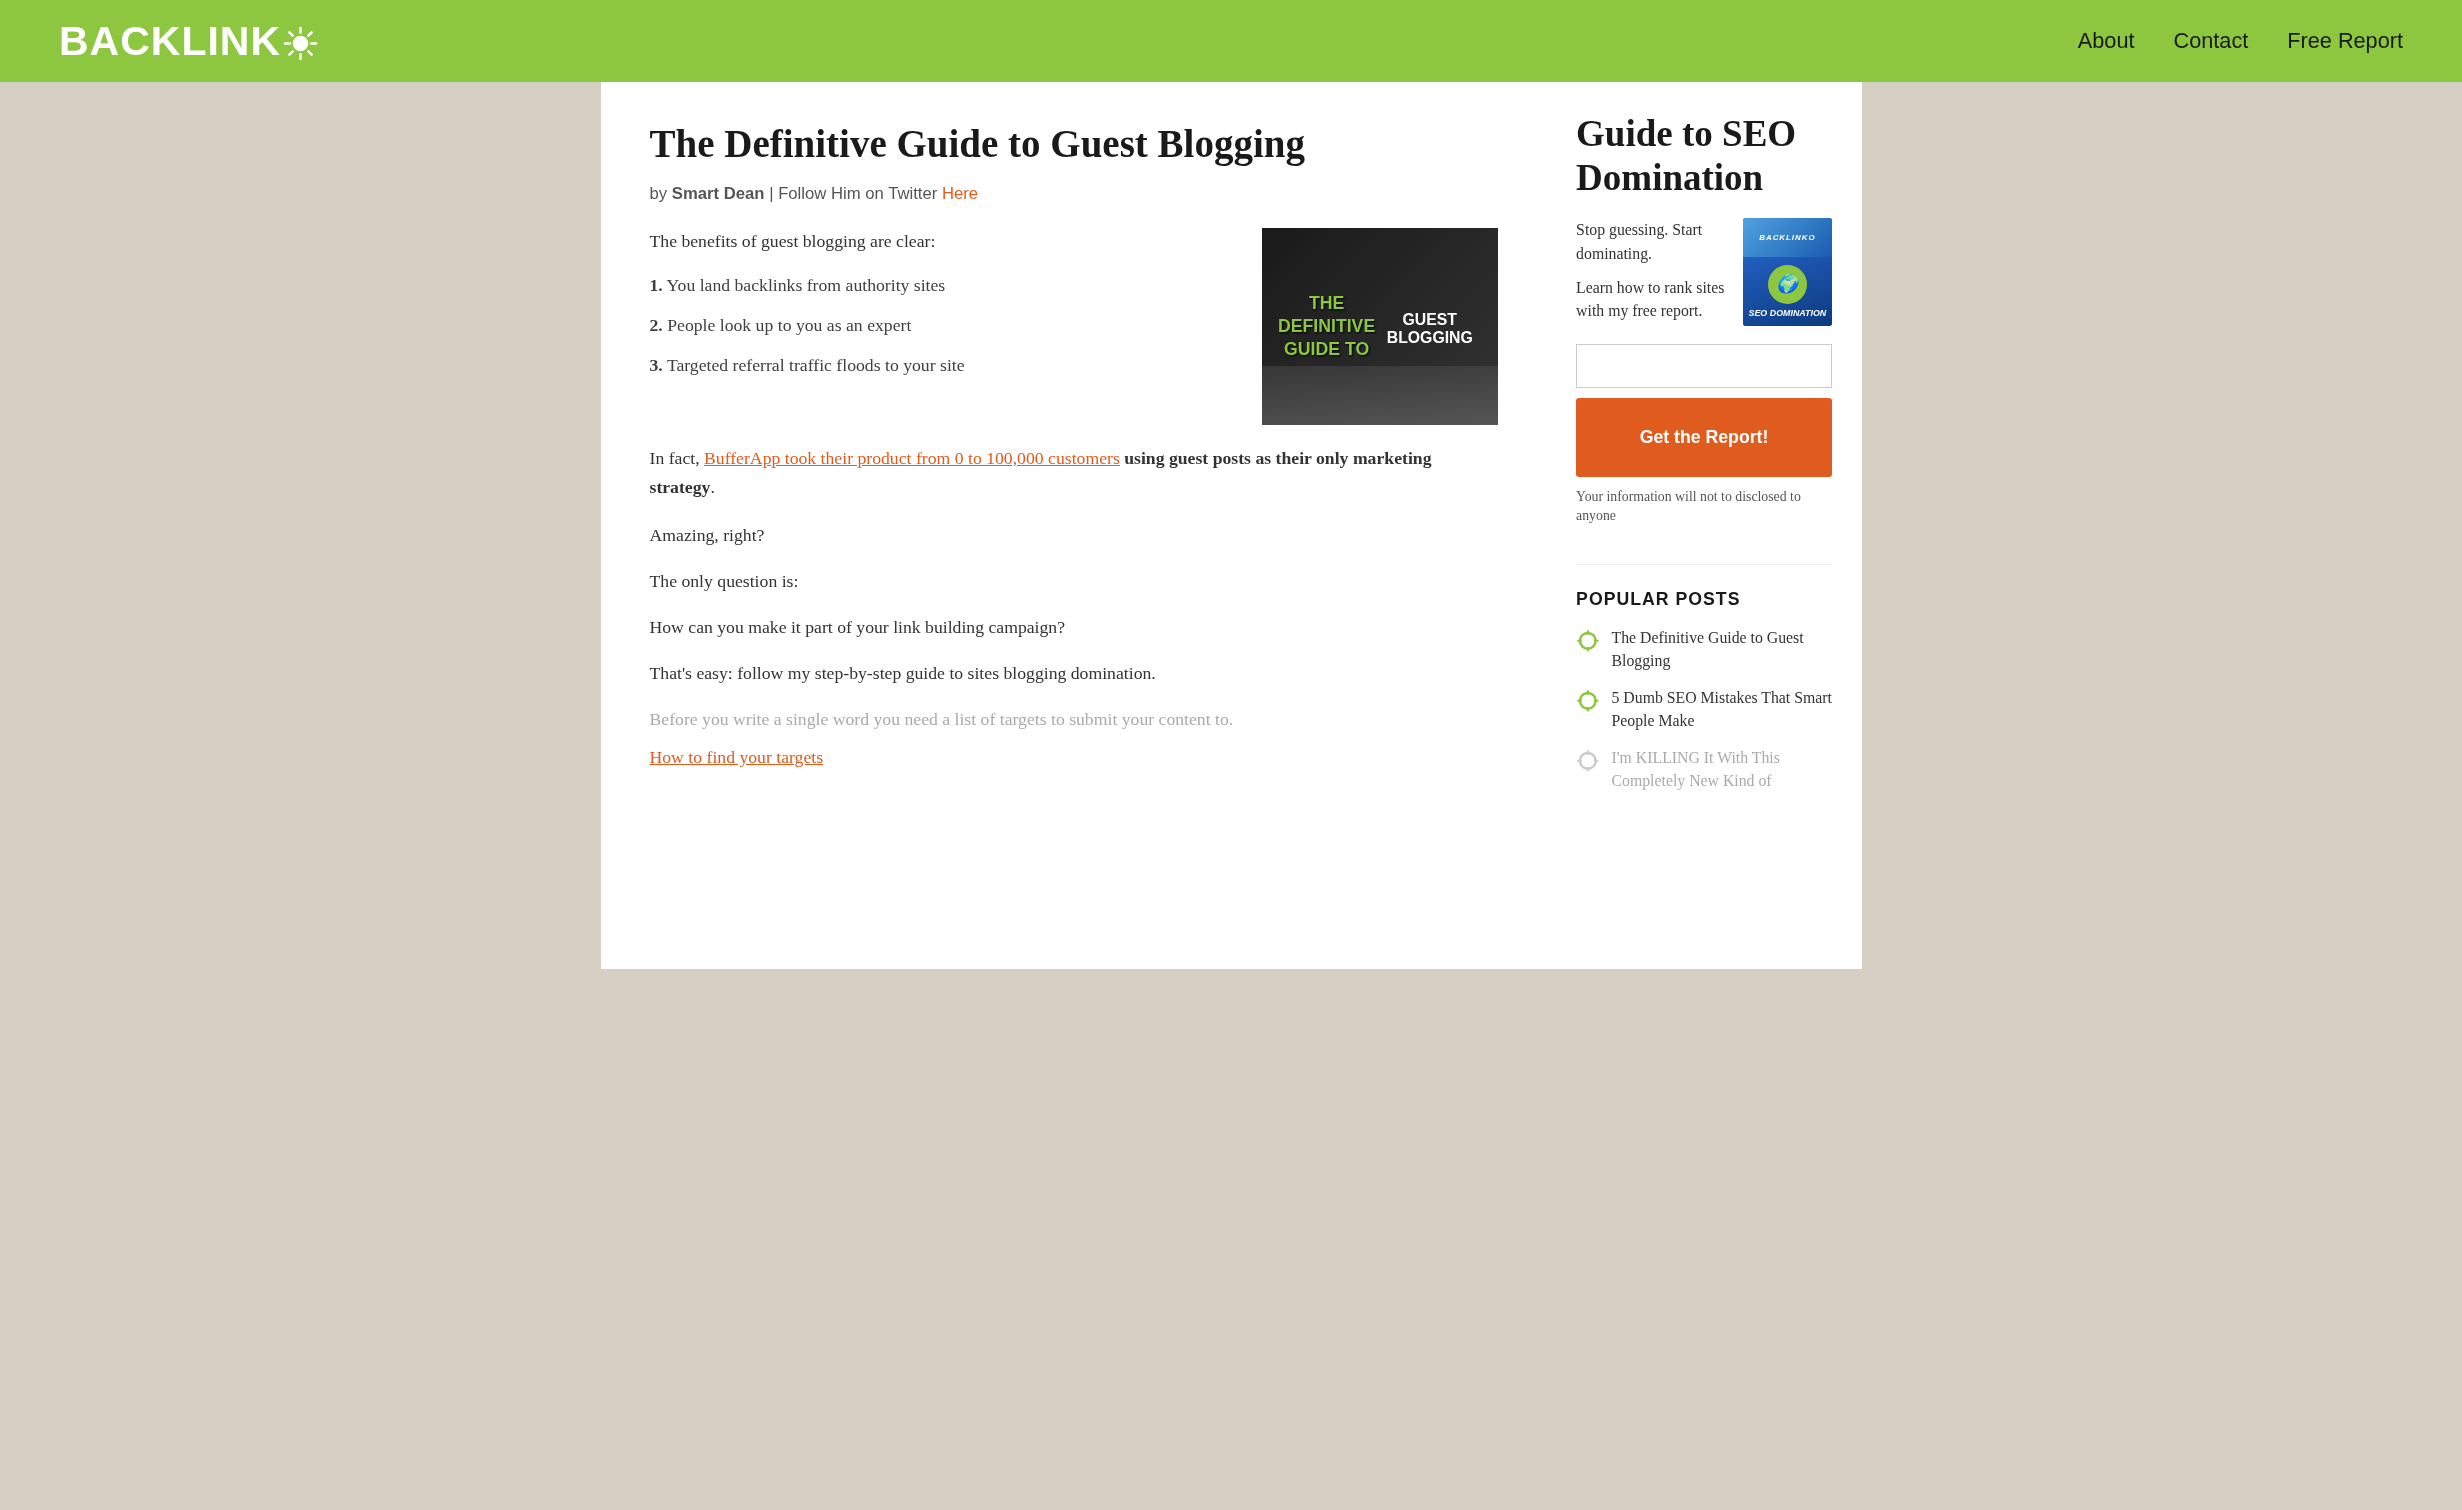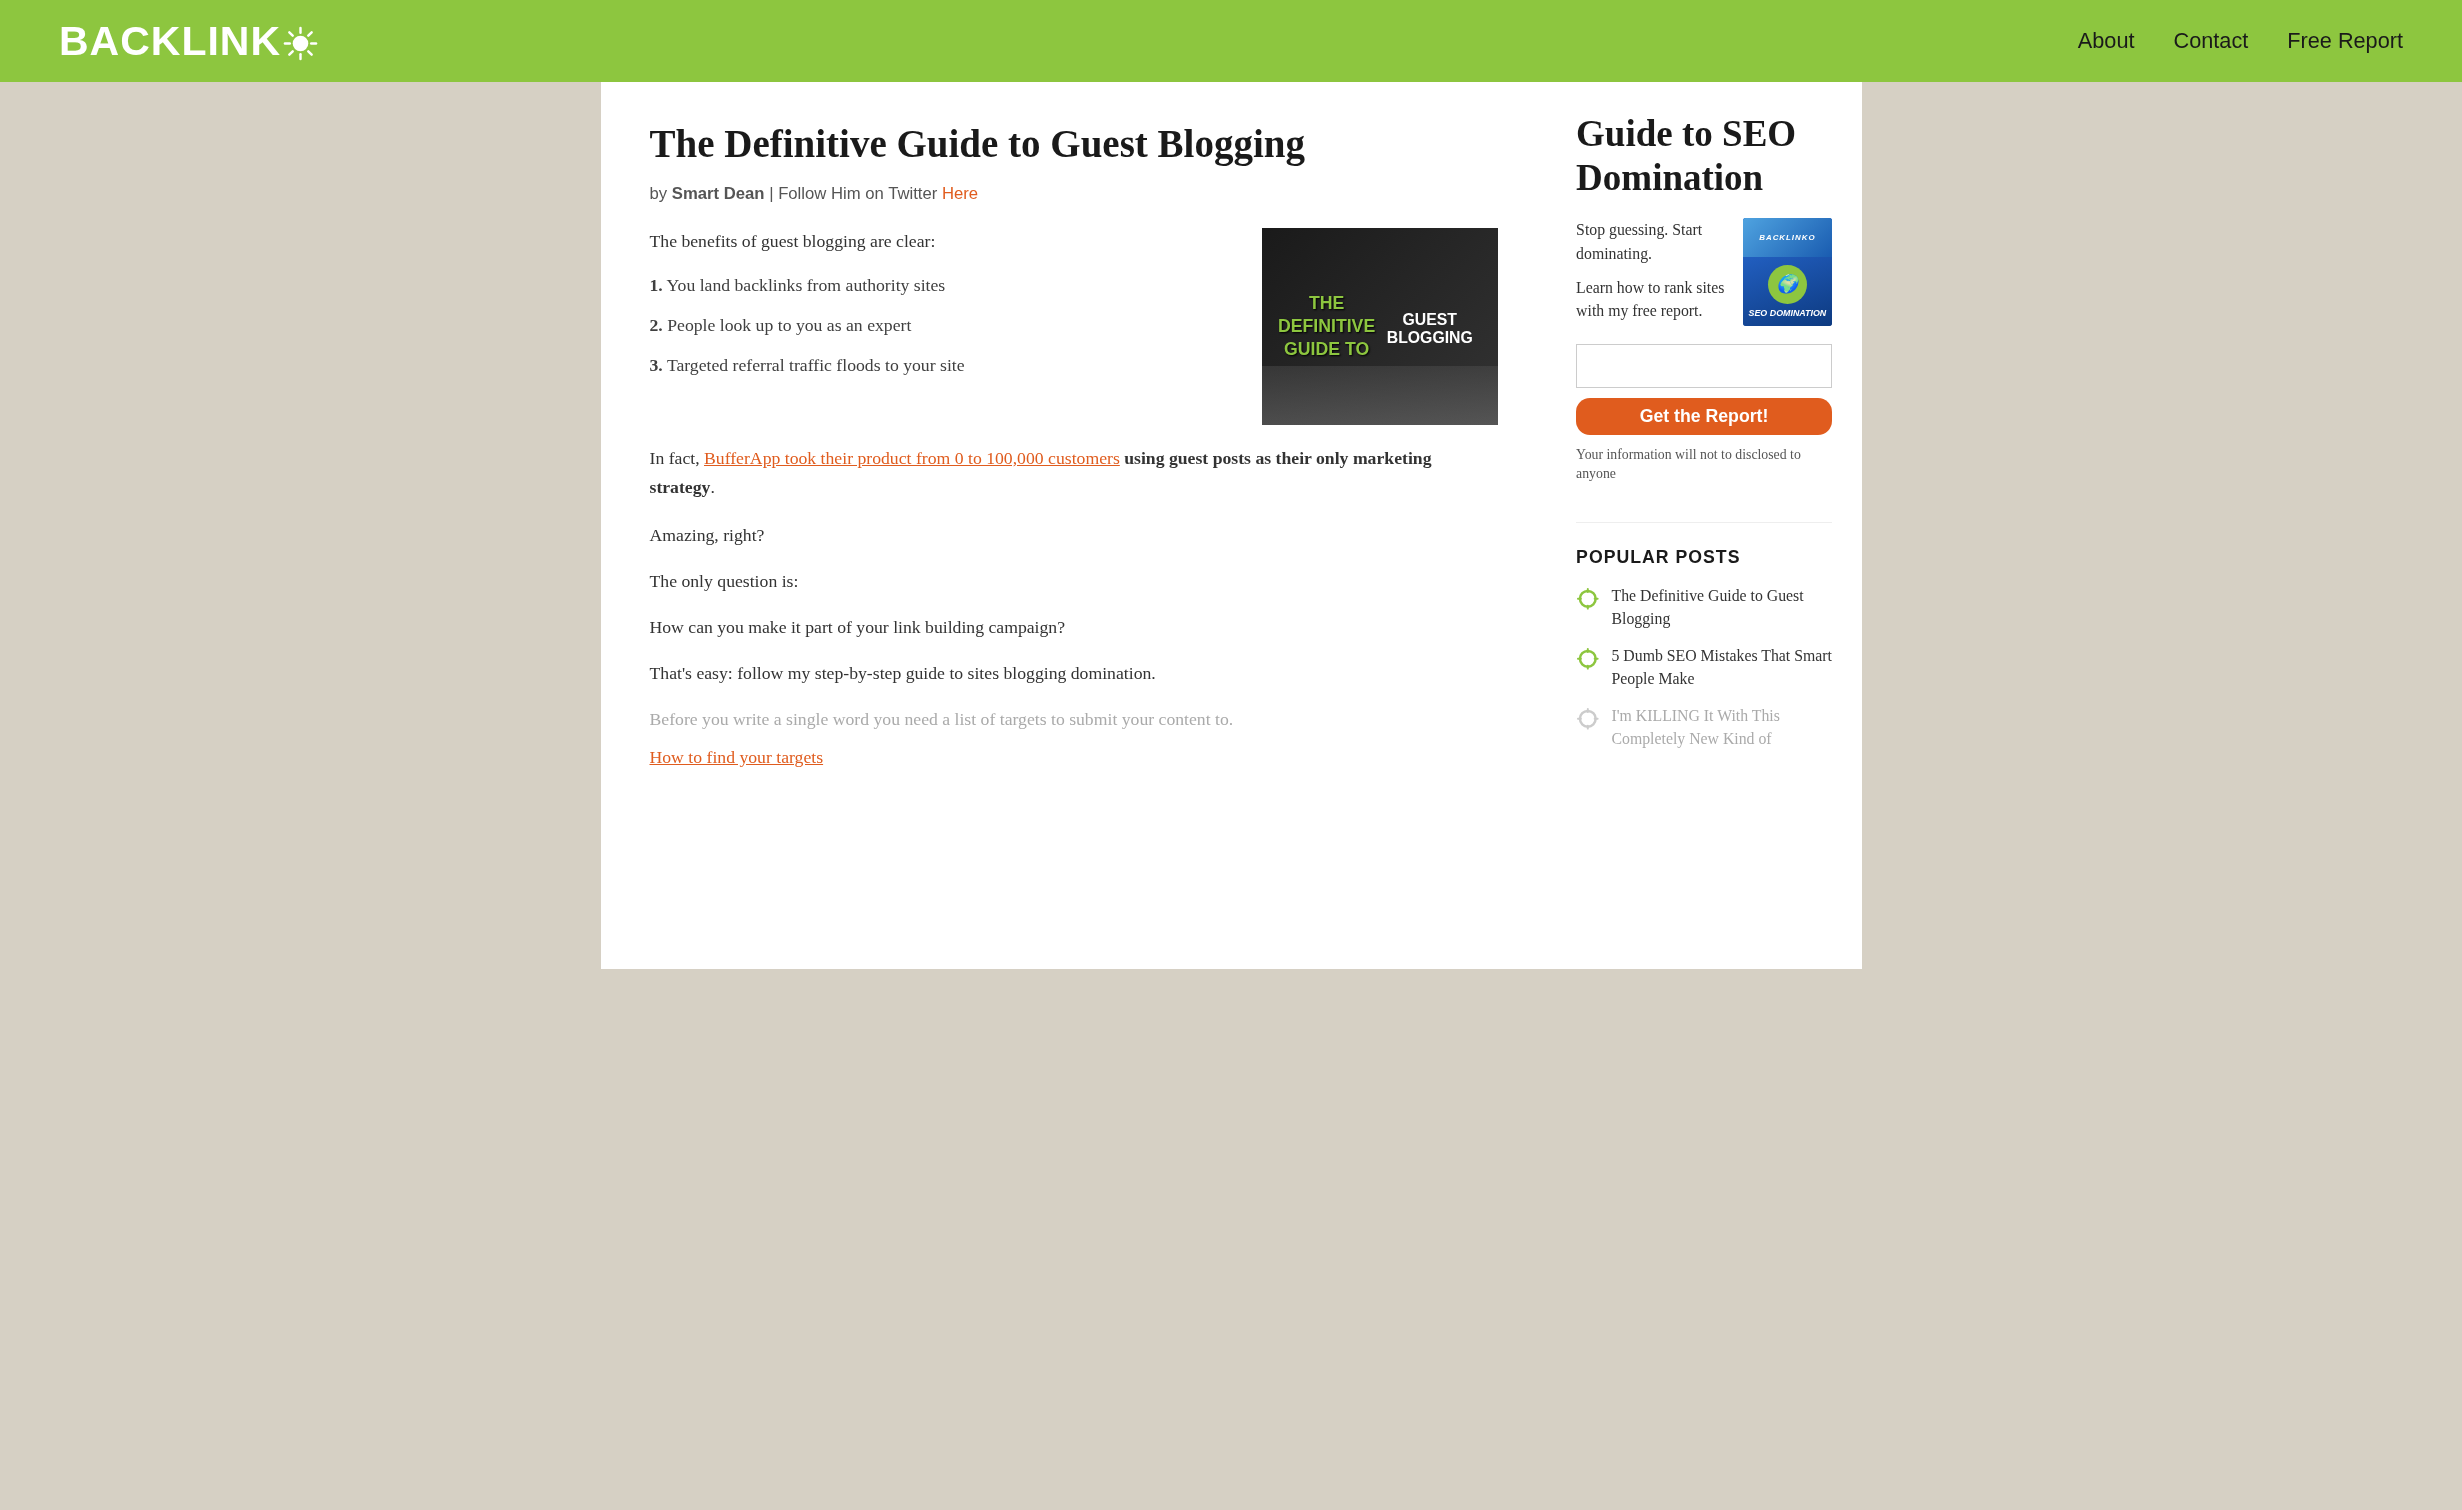--- a/index.html
+++ b/index.html
@@ -280,29 +280,29 @@
       width: 100%;
       padding: 11.8px 13.8px;
       font-size: 15.8px;
       border: 1px solid #ccc;
       margin-bottom: 9.9px;
       outline: none;
     }
 
     #get-report-btn {
       width: 100%;
-      padding: 8px;
+      padding: 29px;
       background-color: #e05c1e;
       color: white;
       border: none;
       font-size: 17.7px;
       font-weight: 700;
       font-family: Arial, sans-serif;
       cursor: pointer;
-      border-radius: 14px;
+      border-radius: 3px;
       margin-bottom: 9.9px;
     }
 
     #privacy-text {
       font-size: 13.8px;
       color: #555;
       line-height: 1.4;
     }
 
     #sidebar-divider {

